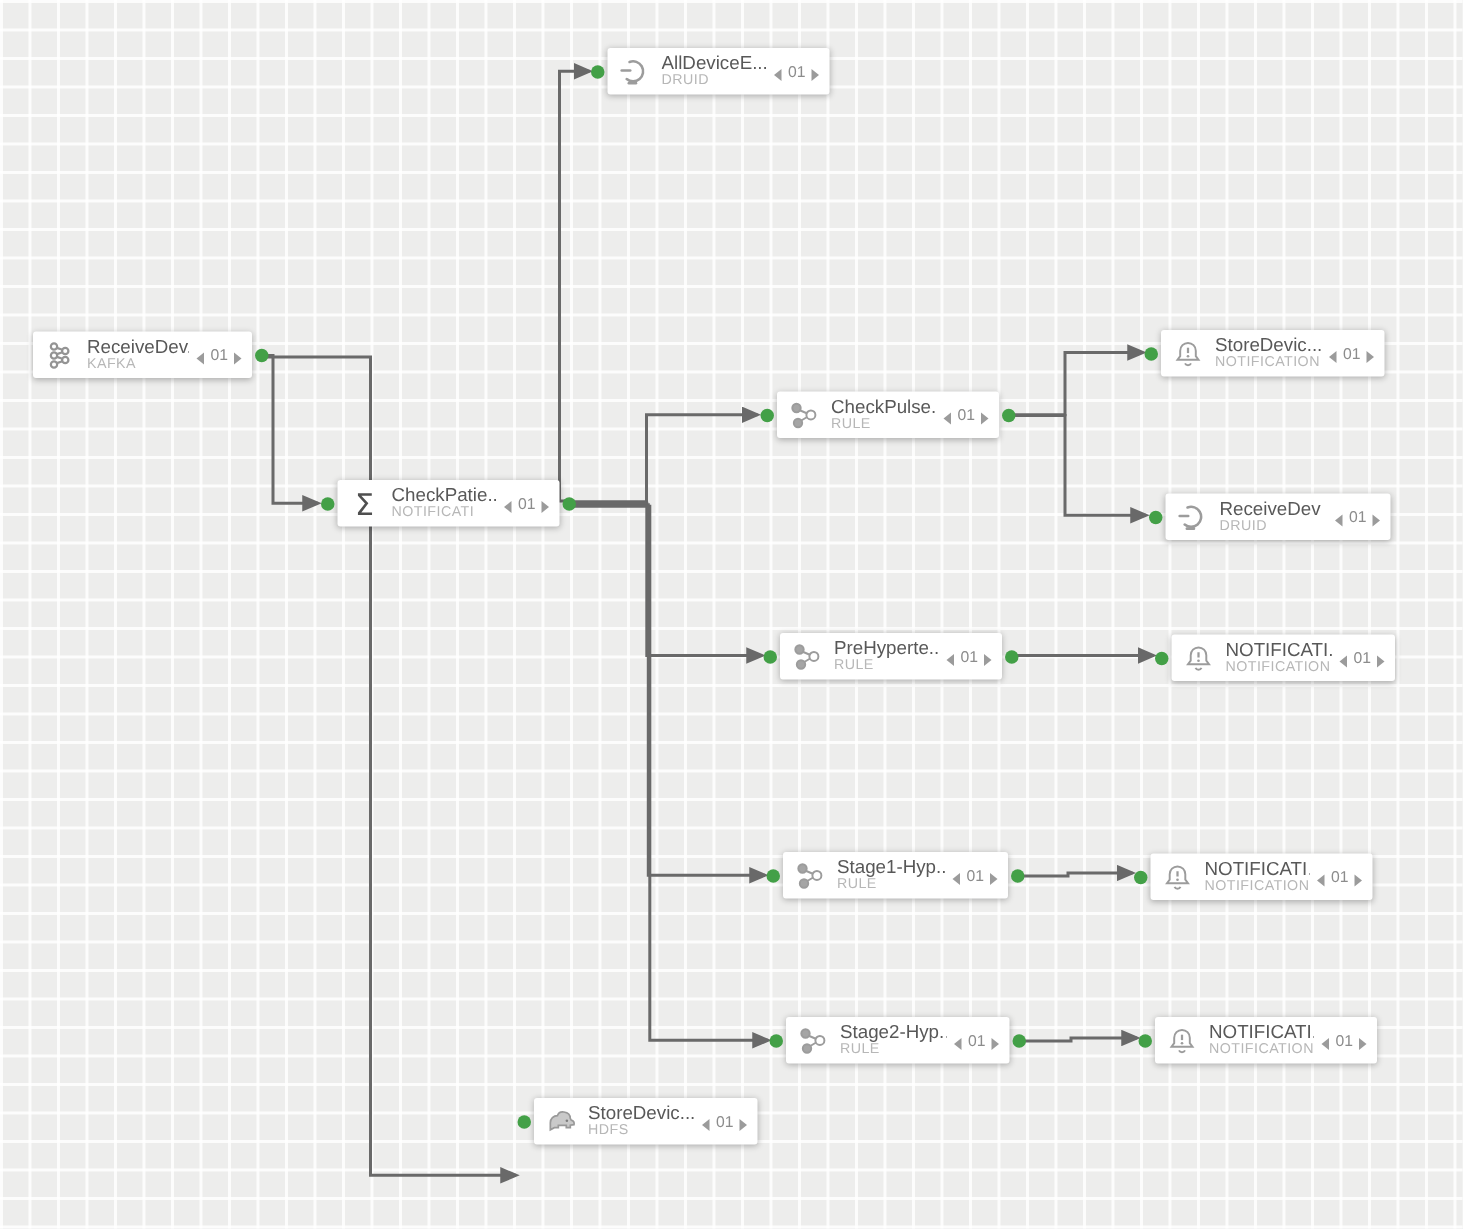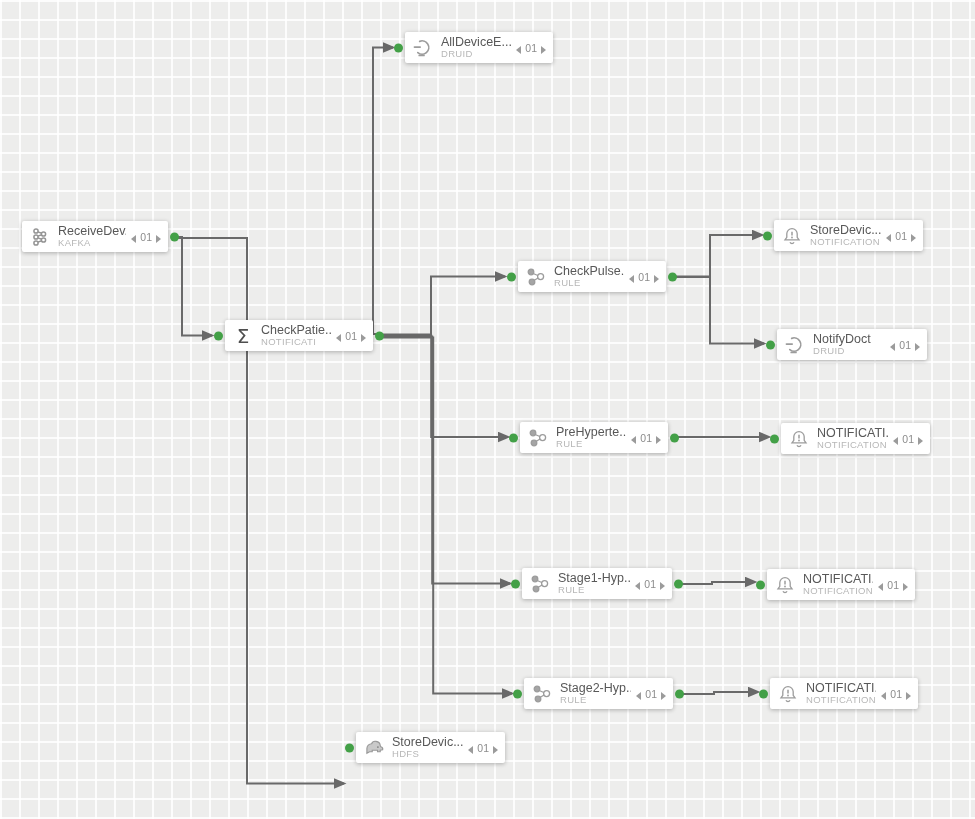--- a/index.html
+++ b/index.html
@@ -183,21 +183,21 @@
     <span class="node-icon">
         <svg viewBox="0 0 22 21" width="21" height="20">
           <g fill="none" stroke="#9c9c9c" stroke-width="1.8" stroke-linecap="round">
             <path d="M7,3.5 A7,7 0 1 1 5,15.4"></path>
             <line x1="1.5" y1="9.5" x2="7.5" y2="9.5"></line>
             <line x1="6.5" y1="18.3" x2="11.5" y2="18.3"></line>
           </g>
         </svg>
       </span>
     <span class="node-text">
-      <span class="node-title">NotifyDoct</span>
+      <span class="node-title">ReceiveDev</span>
       <span class="node-sub">DRUID</span>
     </span>
     <span class="badge">
       <span class="tri-l"></span>
       <span class="badge-label">01</span>
       <span class="tri-r"></span>
     </span>
 
   </div>
     <div class="node" style="left: 520px; top: 422px; width: 148px;">

